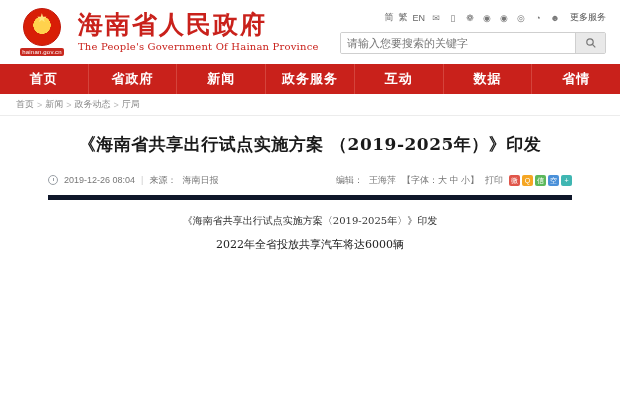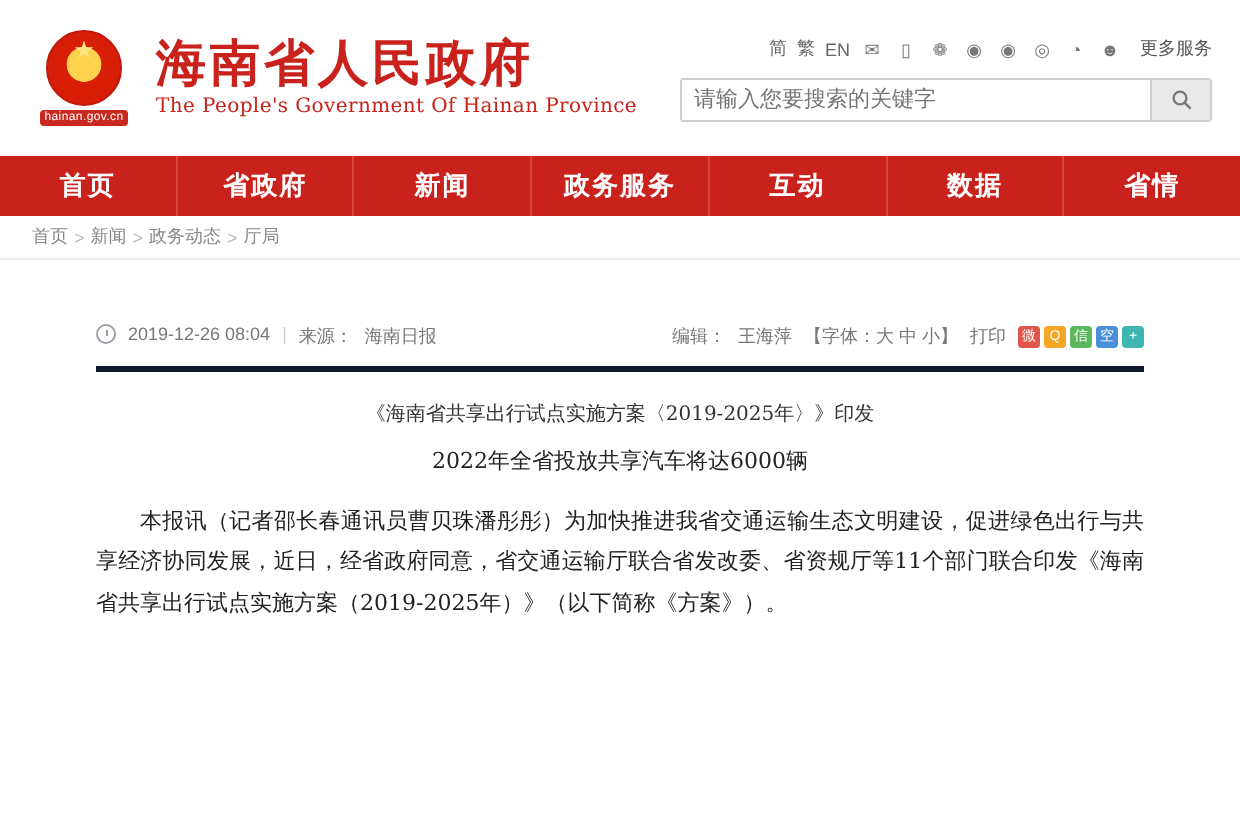--- a/index.html
+++ b/index.html
@@ -9,21 +9,21 @@
     height: 413px;
     overflow: hidden;
     background: #ffffff;
     font-family: "Liberation Sans", sans-serif;
     color: #333;
   }
 
   
   .header {
     position: relative;
-    height: 78px;
+    height: 64px;
     background: #ffffff;
     border-bottom: 1px solid #ffffff;
     display: flex;
     align-items: center;
     padding: 0 10px;
   }
   .emblem-wrap {
     width: 56px;
     display: flex;
     flex-direction: column;
@@ -178,25 +178,25 @@
     font-size: 17px;
     font-weight: bold;
     color: #1a1a1a;
     text-align: center;
     line-height: 1.5;
     letter-spacing: .5px;
   }
   .meta {
     margin-top: 16px;
     display: flex;
-    align-items: flex-start;
+    align-items: center;
     font-size: 9px;
     color: #777;
     gap: 6px;
-    border-bottom: 3px solid #0f172a;
+    border-bottom: 5px solid #0f172a;
     padding-bottom: 8px;
   }
   .clock {
     display: inline-block;
     width: 10px; height: 10px;
     border: 1px solid #9aa0a6;
     border-radius: 50%;
     position: relative;
   }
   .clock::after {
@@ -310,20 +310,21 @@
   <span>首页</span>
   <span class="crumb-sep">&gt;</span>
   <span>新闻</span>
   <span class="crumb-sep">&gt;</span>
   <span>政务动态</span>
   <span class="crumb-sep">&gt;</span>
   <span>厅局</span>
 </div>
 
 <div class="article">
+  <div class="art-title">《海南省共享出行试点实施方案 （2019-2025年）》印发</div>
 
   <div class="meta">
     <span class="clock"></span>
     <span>2019-12-26 08:04</span>
     <span class="sep">|</span>
     <span>来源：</span>
     <span>海南日报</span>
 
     <span class="meta-right">
       <span>编辑：</span>
@@ -340,14 +341,13 @@
         <span class="sq sq-green">信</span>
         <span class="sq sq-blue">空</span>
         <span class="sq sq-teal">+</span>
       </span>
     </span>
   </div>
 
   <div class="lead">《海南省共享出行试点实施方案〈2019-2025年〉》印发</div>
   <div class="lead2">2022年全省投放共享汽车将达6000辆</div>
 
-  <div class="para">本报讯（记者邵长春通讯员曹贝珠潘彤彤）为加快推进我省交通运输生态文明建设，促进绿色出行与共享经济协同发展，近日，经省政府同意，省交通运输厅联合省发改委、省资规厅等11个部门联合印发《海南省共享出行试点实施方案（2019-2025年）》（以下简称《方案》）。</div>
 </div>
 
 </body></html>

